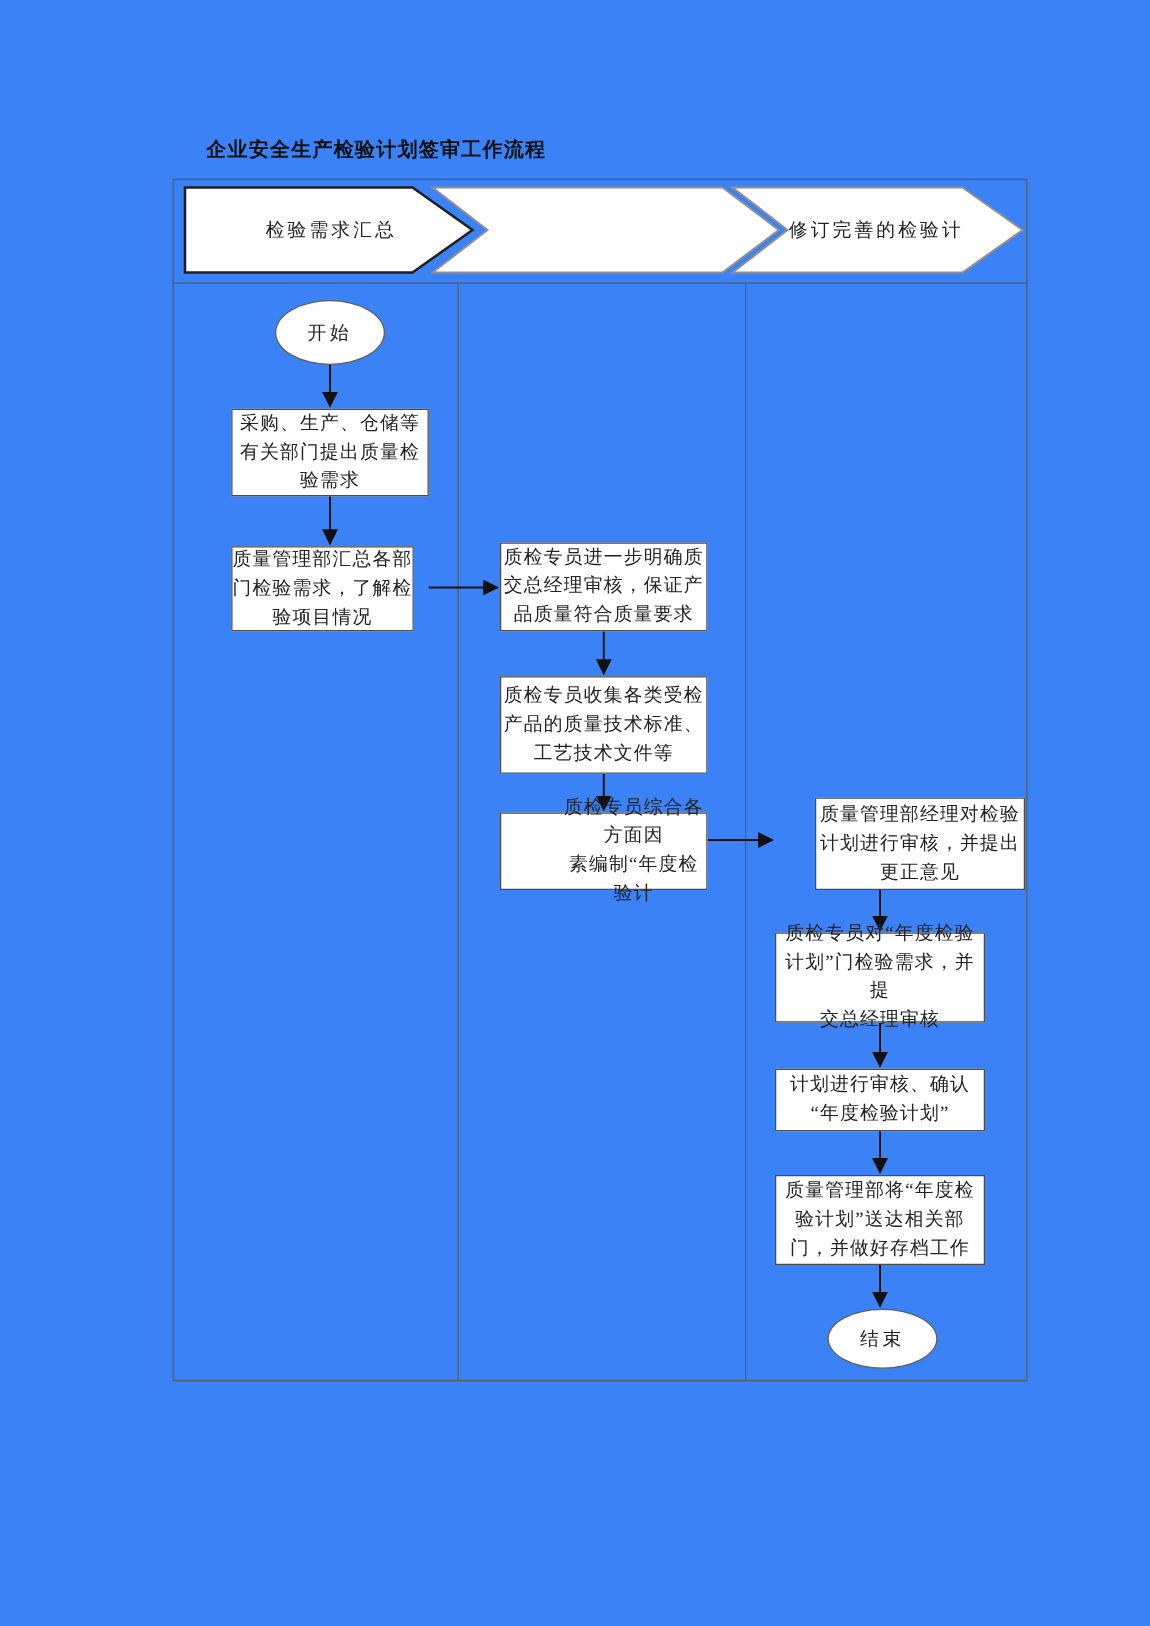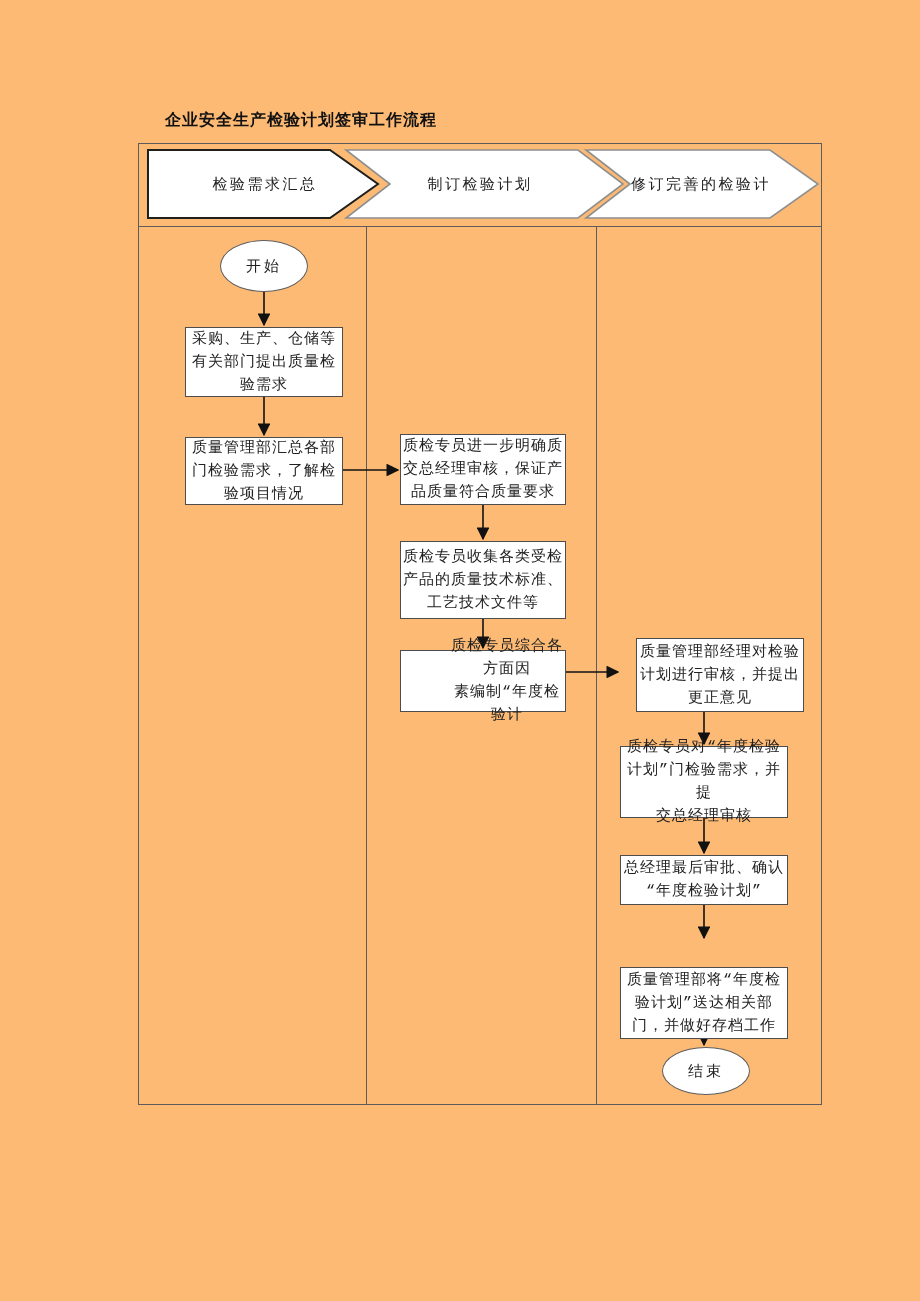--- a/index.html
+++ b/index.html
@@ -4,22 +4,22 @@
 <style>
   html, body {
     margin: 0;
     padding: 0;
     background: #ffffff;
   }
   .page {
     position: relative;
     width: 920px;
     height: 1301px;
-    background: #fdba74;
-    font-family: Liberation Mono, monospace;
+    background: #3b82f6;
+    font-family: Liberation Serif, serif;
     color: #1a1a1a;
     overflow: hidden;
   }
 
   .doc-title {
     position: absolute;
     left: 165px;
     top: 110px;
     font-size: 16px;
     font-weight: 600;
@@ -137,46 +137,45 @@
     <path d="M483,505 L483,539" stroke="#111" stroke-width="1.6" fill="none" marker-end="url(#arw)"></path>
     <path d="M483,611 L483,648" stroke="#111" stroke-width="1.6" fill="none" marker-end="url(#arw)"></path>
     <path d="M566,672 L618,672" stroke="#111" stroke-width="1.6" fill="none" marker-end="url(#arw)"></path>
     <path d="M704,712 L704,744" stroke="#111" stroke-width="1.6" fill="none" marker-end="url(#arw)"></path>
     <path d="M704,818 L704,853" stroke="#111" stroke-width="1.6" fill="none" marker-end="url(#arw)"></path>
     <path d="M704,905 L704,938" stroke="#111" stroke-width="1.6" fill="none" marker-end="url(#arw)"></path>
     <path d="M704,1012 L704,1045" stroke="#111" stroke-width="1.6" fill="none" marker-end="url(#arw)"></path>
   </svg>
 
   <div class="banner-label" style="left:148px; width:210px;margin-left:12px;">检验需求汇总</div>
-  <div class="banner-label" style="left:368px; width:224px;">制订检验计划</div>
   <div class="banner-label" style="left:596px; width:210px;">修订完善的检验计</div>
 
   <div class="terminator" style="left:220px; top:240px; width:88px; height:52px;">开始</div>
   <div class="flow-box" style="left:185px; top:327px; width:158px; height:70px;text-align:center;">采购、生产、仓储等
 有关部门提出质量检
 验需求</div>
-  <div class="flow-box" style="left:185px; top:437px; width:158px; height:68px;">质量管理部汇总各部
+  <div class="flow-box" style="left:185px; top:437px; width:146px; height:68px;">质量管理部汇总各部
 门检验需求，了解检
 验项目情况</div>
 
   <div class="flow-box" style="left:400px; top:434px; width:166px; height:71px;">质检专员进一步明确质
 交总经理审核，保证产
 品质量符合质量要求</div>
   <div class="flow-box" style="left:400px; top:541px; width:166px; height:78px;">质检专员收集各类受检
 产品的质量技术标准、
 工艺技术文件等</div>
   <div class="flow-box" style="left:400px; top:650px; width:166px; height:62px;padding-left:48px;">质检专员综合各方面因
 素编制“年度检验计</div>
 
-  <div class="flow-box" style="left:636px; top:638px; width:168px; height:74px;">质量管理部经理对检验
+  <div class="flow-box" style="left:652px; top:638px; width:168px; height:74px;">质量管理部经理对检验
 计划进行审核，并提出
 更正意见</div>
   <div class="flow-box" style="left:620px; top:746px; width:168px; height:72px;">质检专员对“年度检验
 计划”门检验需求，并提
 交总经理审核</div>
-  <div class="flow-box" style="left:620px; top:855px; width:168px; height:50px;">总经理最后审批、确认
+  <div class="flow-box" style="left:620px; top:855px; width:168px; height:50px;">计划进行审核、确认
 “年度检验计划”</div>
-  <div class="flow-box" style="left:620px; top:967px; width:168px; height:72px;">质量管理部将“年度检
+  <div class="flow-box" style="left:620px; top:940px; width:168px; height:72px;">质量管理部将“年度检
 验计划”送达相关部
 门，并做好存档工作</div>
   <div class="terminator" style="left:662px; top:1047px; width:88px; height:48px;">结束</div>
 
 </div>
 
 </body></html>

